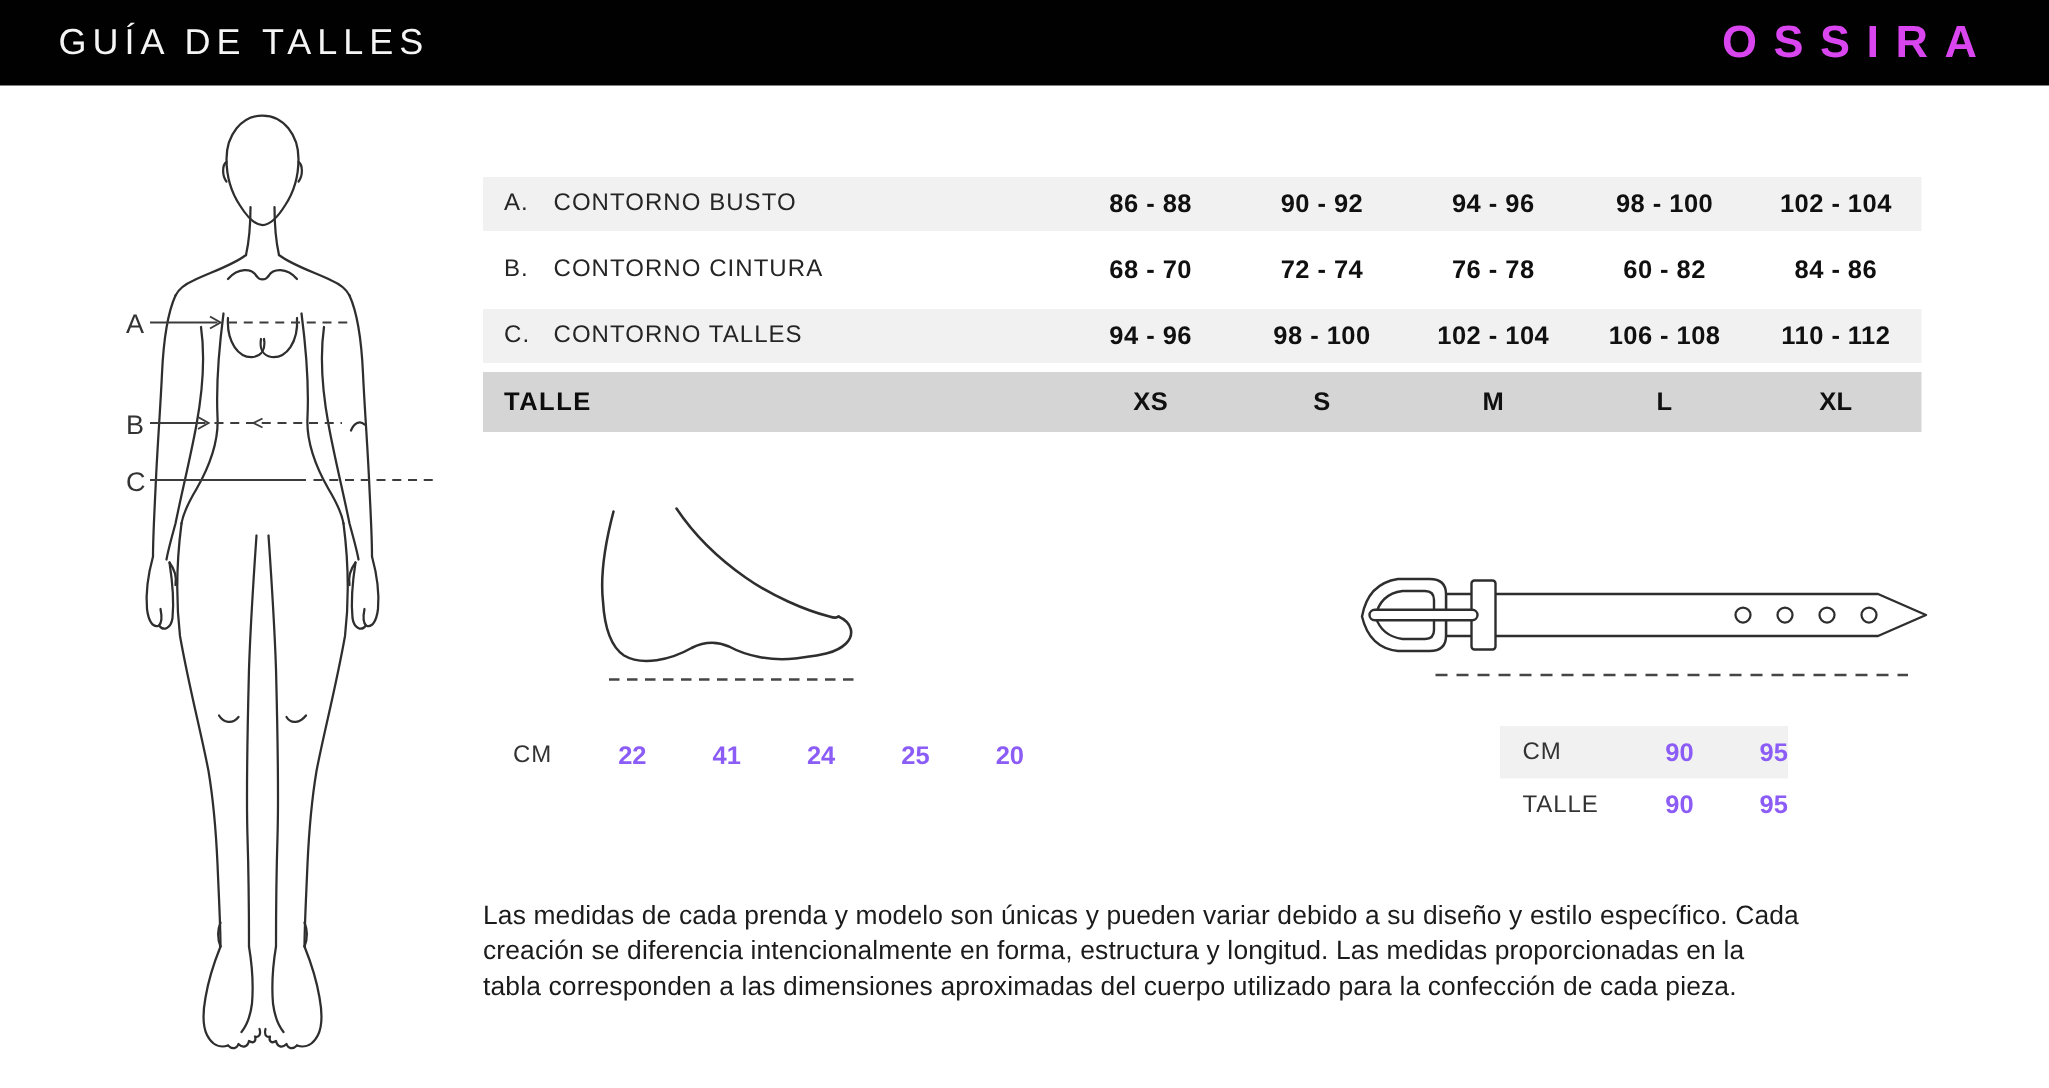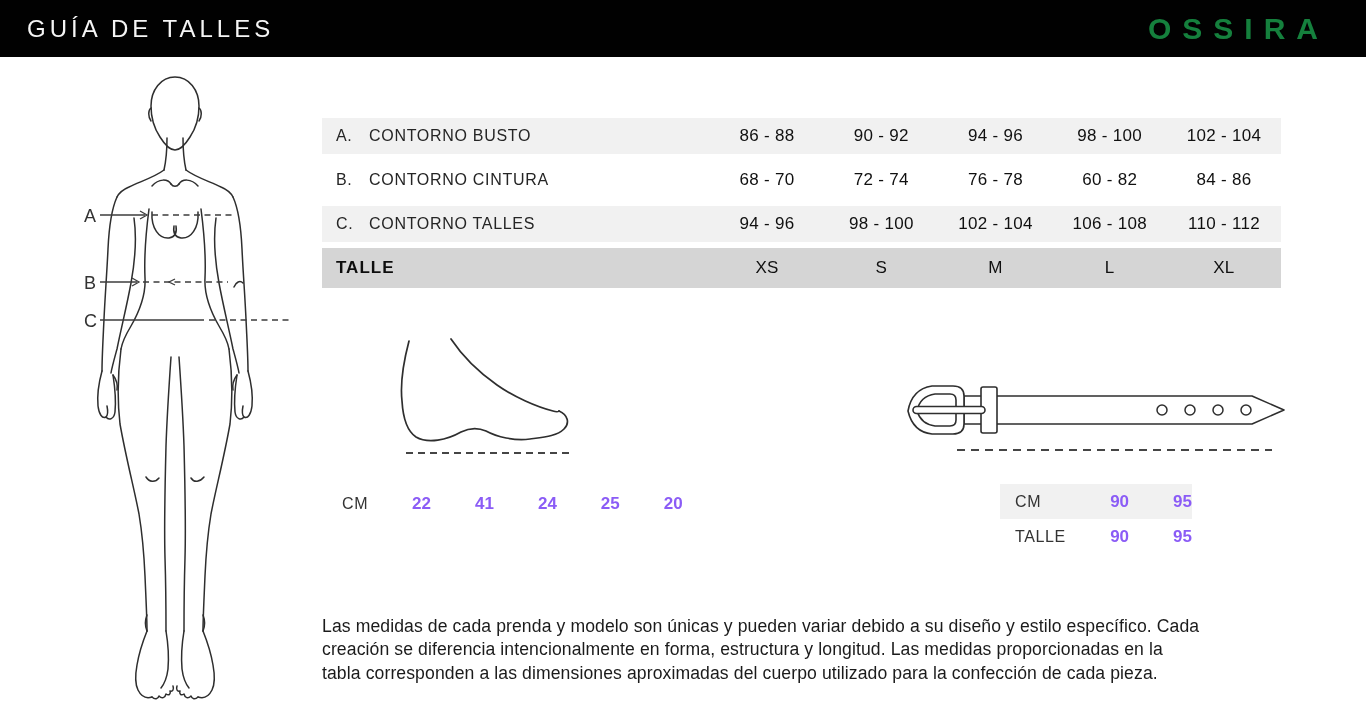--- a/index.html
+++ b/index.html
@@ -2,60 +2,60 @@
 <html><head>
 <meta charset="utf-8">
 <style>
   html,body{margin:0;padding:0;background:#ffffff;}
   #stage{position:relative;width:1366px;height:725px;background:#ffffff;overflow:hidden;
          font-family:"Liberation Sans",sans-serif;color:#1a1a1a;}
 
   
   .header{position:absolute;left:0;top:0;width:1366px;height:57px;background:#010101;
           display:flex;align-items:center;justify-content:space-between;box-sizing:border-box;
-          padding:0 48px 0 27px;}
+          padding:0 48px 0 39px;}
   .header .title{color:#f5f5f5;font-size:24px;font-weight:400;letter-spacing:4px;}
-  .header .brand{color:#15803d;font-size:30px;font-weight:700;letter-spacing:11px;margin-right:-11px;}
+  .header .brand{color:#d946ef;font-size:30px;font-weight:700;letter-spacing:11px;margin-right:-11px;}
 
   
   svg{position:absolute;overflow:visible;}
   .stroke{fill:none;stroke:#2e2e2e;stroke-width:1.5;stroke-linecap:round;stroke-linejoin:round;}
   .strokefill{fill:#ffffff;stroke:#2e2e2e;stroke-width:1.6;stroke-linejoin:round;}
   .measure{fill:none;stroke:#3c3c3c;stroke-width:1.3;}
   .dashline{fill:none;stroke:#454545;stroke-width:1.8;}
   .abc{font-family:"Liberation Sans",sans-serif;font-size:18px;fill:#333333;letter-spacing:1px;}
 
   
   .size-table{position:absolute;left:322px;top:118px;width:959px;}
   .srow{display:flex;align-items:center;height:36px;margin-bottom:8px;}
   .srow.light{background:#f1f1f1;}
   .srow .lbl{width:388px;box-sizing:border-box;padding-left:14px;font-size:16px;
              letter-spacing:0.7px;color:#252525;display:flex;}
   .srow .marker{display:inline-block;width:33px;}
-  .srow .val{flex:1;text-align:center;font-weight:400;font-size:17px;color:#101010;letter-spacing:0.3px;}
+  .srow .val{flex:1;text-align:center;font-weight:700;font-size:17px;color:#101010;letter-spacing:0.3px;}
   .srow.talle{background:#d5d5d5;height:40px;margin-top:-2px;}
   .srow.talle .lbl{font-weight:700;font-size:17px;letter-spacing:1px;color:#0d0d0d;}
 
   
   .shoe-table{position:absolute;left:322px;top:486px;width:330px;}
   .mrow{display:flex;align-items:center;height:36px;gap:44px;}
   .mrow.light{background:#f1f1f1;}
   .shoe-table .lbl{width:56px;box-sizing:border-box;padding-left:20px;font-size:16px;
                    letter-spacing:0.6px;color:#333333;}
   .mrow .val{flex:1;text-align:center;font-weight:700;font-size:17px;color:#8b5cf6;}
 
   
   .belt-table{position:absolute;left:1000px;top:484px;width:192px;}
   .belt-table .mrow{height:35px;}
   .belt-table .lbl{width:70px;box-sizing:border-box;padding-left:15px;font-size:16px;
                    letter-spacing:0.6px;color:#333333;}
 
   
   .footnote{position:absolute;left:322px;top:599px;width:1010px;font-size:17.6px;
-            line-height:23.3px;color:#1b1b1b;letter-spacing:0.1px;white-space:pre-line;margin-top:16px;}
+            line-height:23.3px;color:#1b1b1b;letter-spacing:0.1px;white-space:pre-line;}
 </style>
 </head>
 <body>
 
 <div id="stage">
 
   <div class="header">
     <div class="title">GUÍA DE TALLES</div>
     <div class="brand">OSSIRA</div>
   </div>

